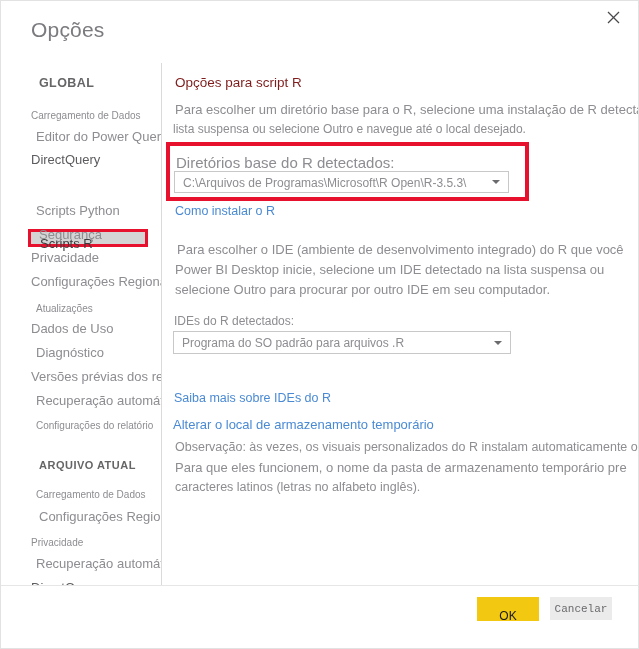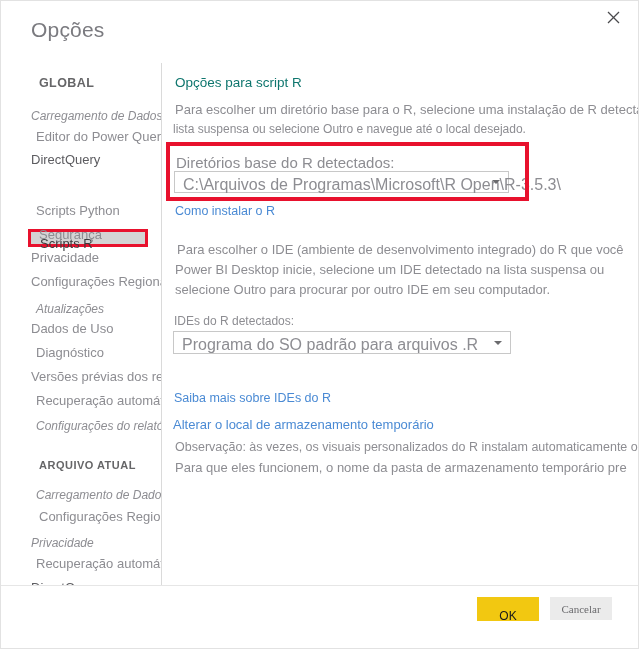--- a/index.html
+++ b/index.html
@@ -82,23 +82,22 @@
   .nav-item {
     position: absolute;
     left: 30px;
     font-size: 13px;
     color: #8d8d92;
     white-space: nowrap;
     cursor: pointer;
     line-height: 16px;
   }
   .nav-item.small {
-    font-size: 12px;
-    color: #8d8d92;
-    font-style: italic;
+    font-size: 10px;
+    color: #8d8d92;
   }
   .nav-item.dark {
     color: #5c5c60;
   }
   #nav-item-scripts-r {
     position: absolute;
     left: 27px;
     top: 170px;
     width: 120px;
     height: 18px;
@@ -128,21 +127,21 @@
   .body-text {
     position: absolute;
     font-size: 13px;
     color: #8d8d92;
     white-space: nowrap;
     line-height: 17px;
   }
   .section-heading {
     position: absolute;
     font-size: 13.5px;
-    color: #0f766e;
+    color: #7f1d1d;
     white-space: nowrap;
   }
   .field-label {
     position: absolute;
     font-size: 12px;
     color: #8d8d92;
     white-space: nowrap;
   }
   .link {
     position: absolute;
@@ -157,21 +156,21 @@
     position: absolute;
     box-sizing: border-box;
     background: #ffffff;
     border: 1px solid #c8c8c8;
     cursor: pointer;
   }
   .combo .value {
     position: absolute;
     left: 8px;
     top: 4px;
-    font-size: 16px;
+    font-size: 12px;
     color: #8d8d92;
     white-space: nowrap;
   }
   .combo .arrow {
     position: absolute;
     right: 8px;
     top: 50%;
     transform: translateY(-50%);
     width: 0; height: 0;
     border-left: 4px solid transparent;
@@ -216,21 +215,21 @@
     padding: 12px;
   }
   #cancel-button {
     position: absolute;
     left: 549px;
     top: 11px;
     width: 62px;
     height: 23px;
     background: #ebebeb;
     border: none;
-    font-family: Liberation Serif, serif;
+    font-family: Liberation Mono, monospace;
     font-size: 11px;
     color: #6a6a6d;
     cursor: pointer;
     padding: 0;
   }
 </style>
 </head>
 <body>
 
 <div id="dialog">
@@ -307,20 +306,21 @@
       <span class="value" style="top:4px;text-align:center;">Programa do SO padrão para arquivos .R</span>
       <span class="arrow"></span>
     </div>
 
     <a class="link" style="left:12px; top:306px;margin-top:26px;">Saiba mais sobre IDEs do R</a>
 
     <a class="link" style="left:11px; top:358px; font-size:13px;">Alterar o local de armazenamento temporário</a>
 
     <div class="body-text" style="left:13px; top:380px; font-size:12.5px;">Observação: às vezes, os visuais personalizados do R instalam automaticamente os</div>
     <div class="body-text" style="left:13px; top:400px;">Para que eles funcionem, o nome da pasta de armazenamento temporário pre</div>
+    <div class="body-text" style="left:13px; top:420px; font-size:12.5px;">caracteres latinos (letras no alfabeto inglês).</div>
   </div>
 
   <div id="highlight-r-directory"></div>
 
   <div id="footer">
     <button id="ok-button">OK</button>
     <button id="cancel-button">Cancelar</button>
   </div>
 
 </div>

